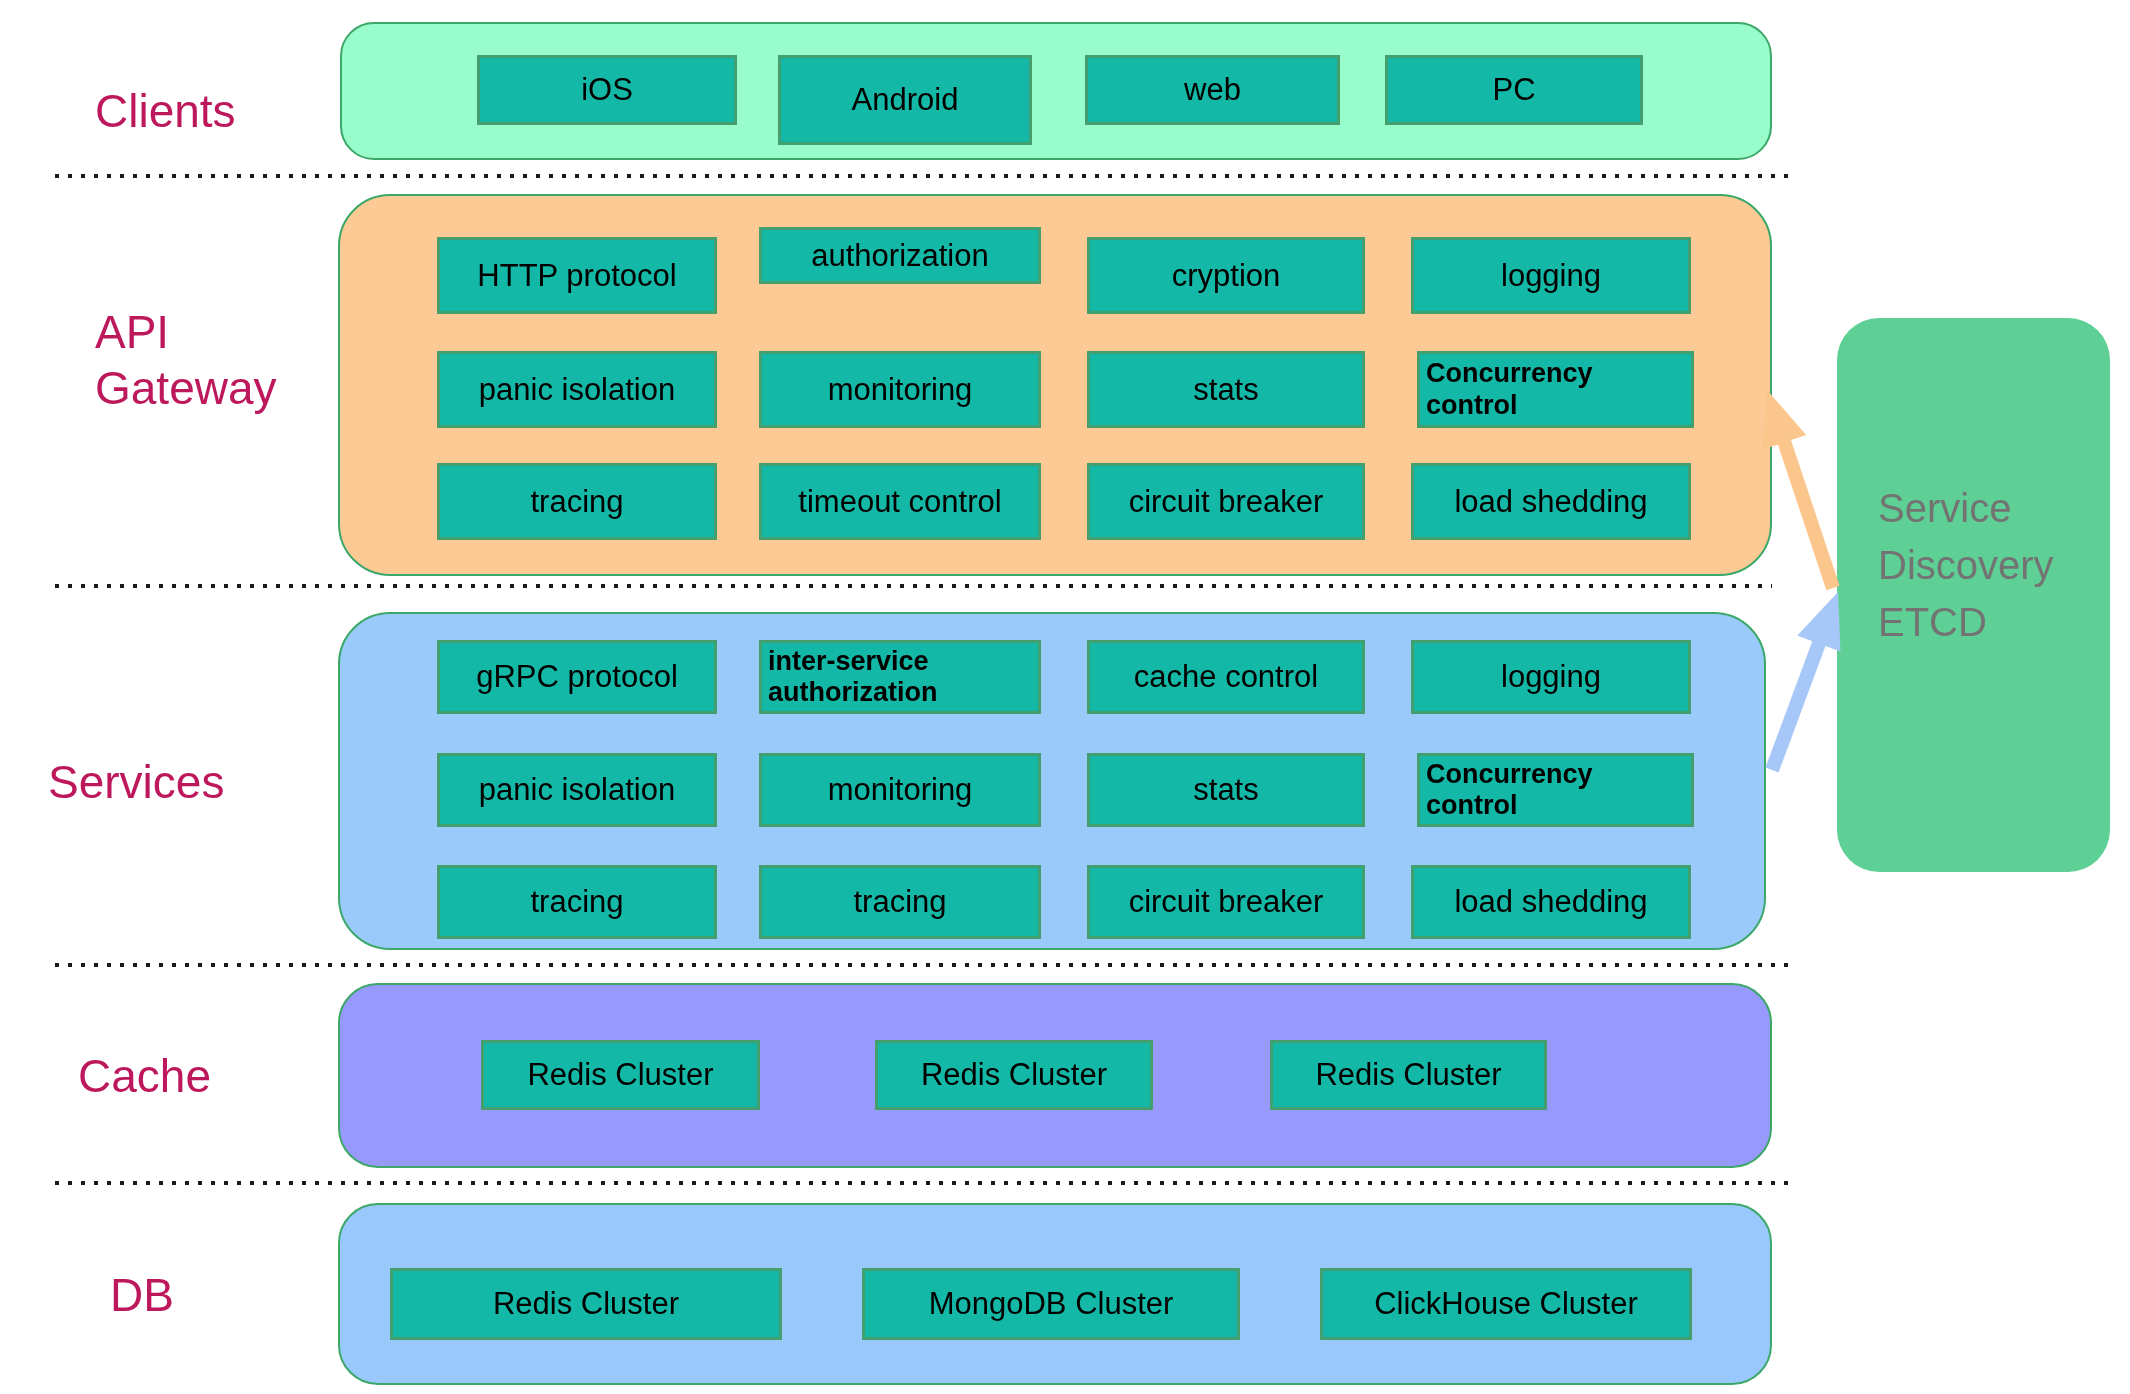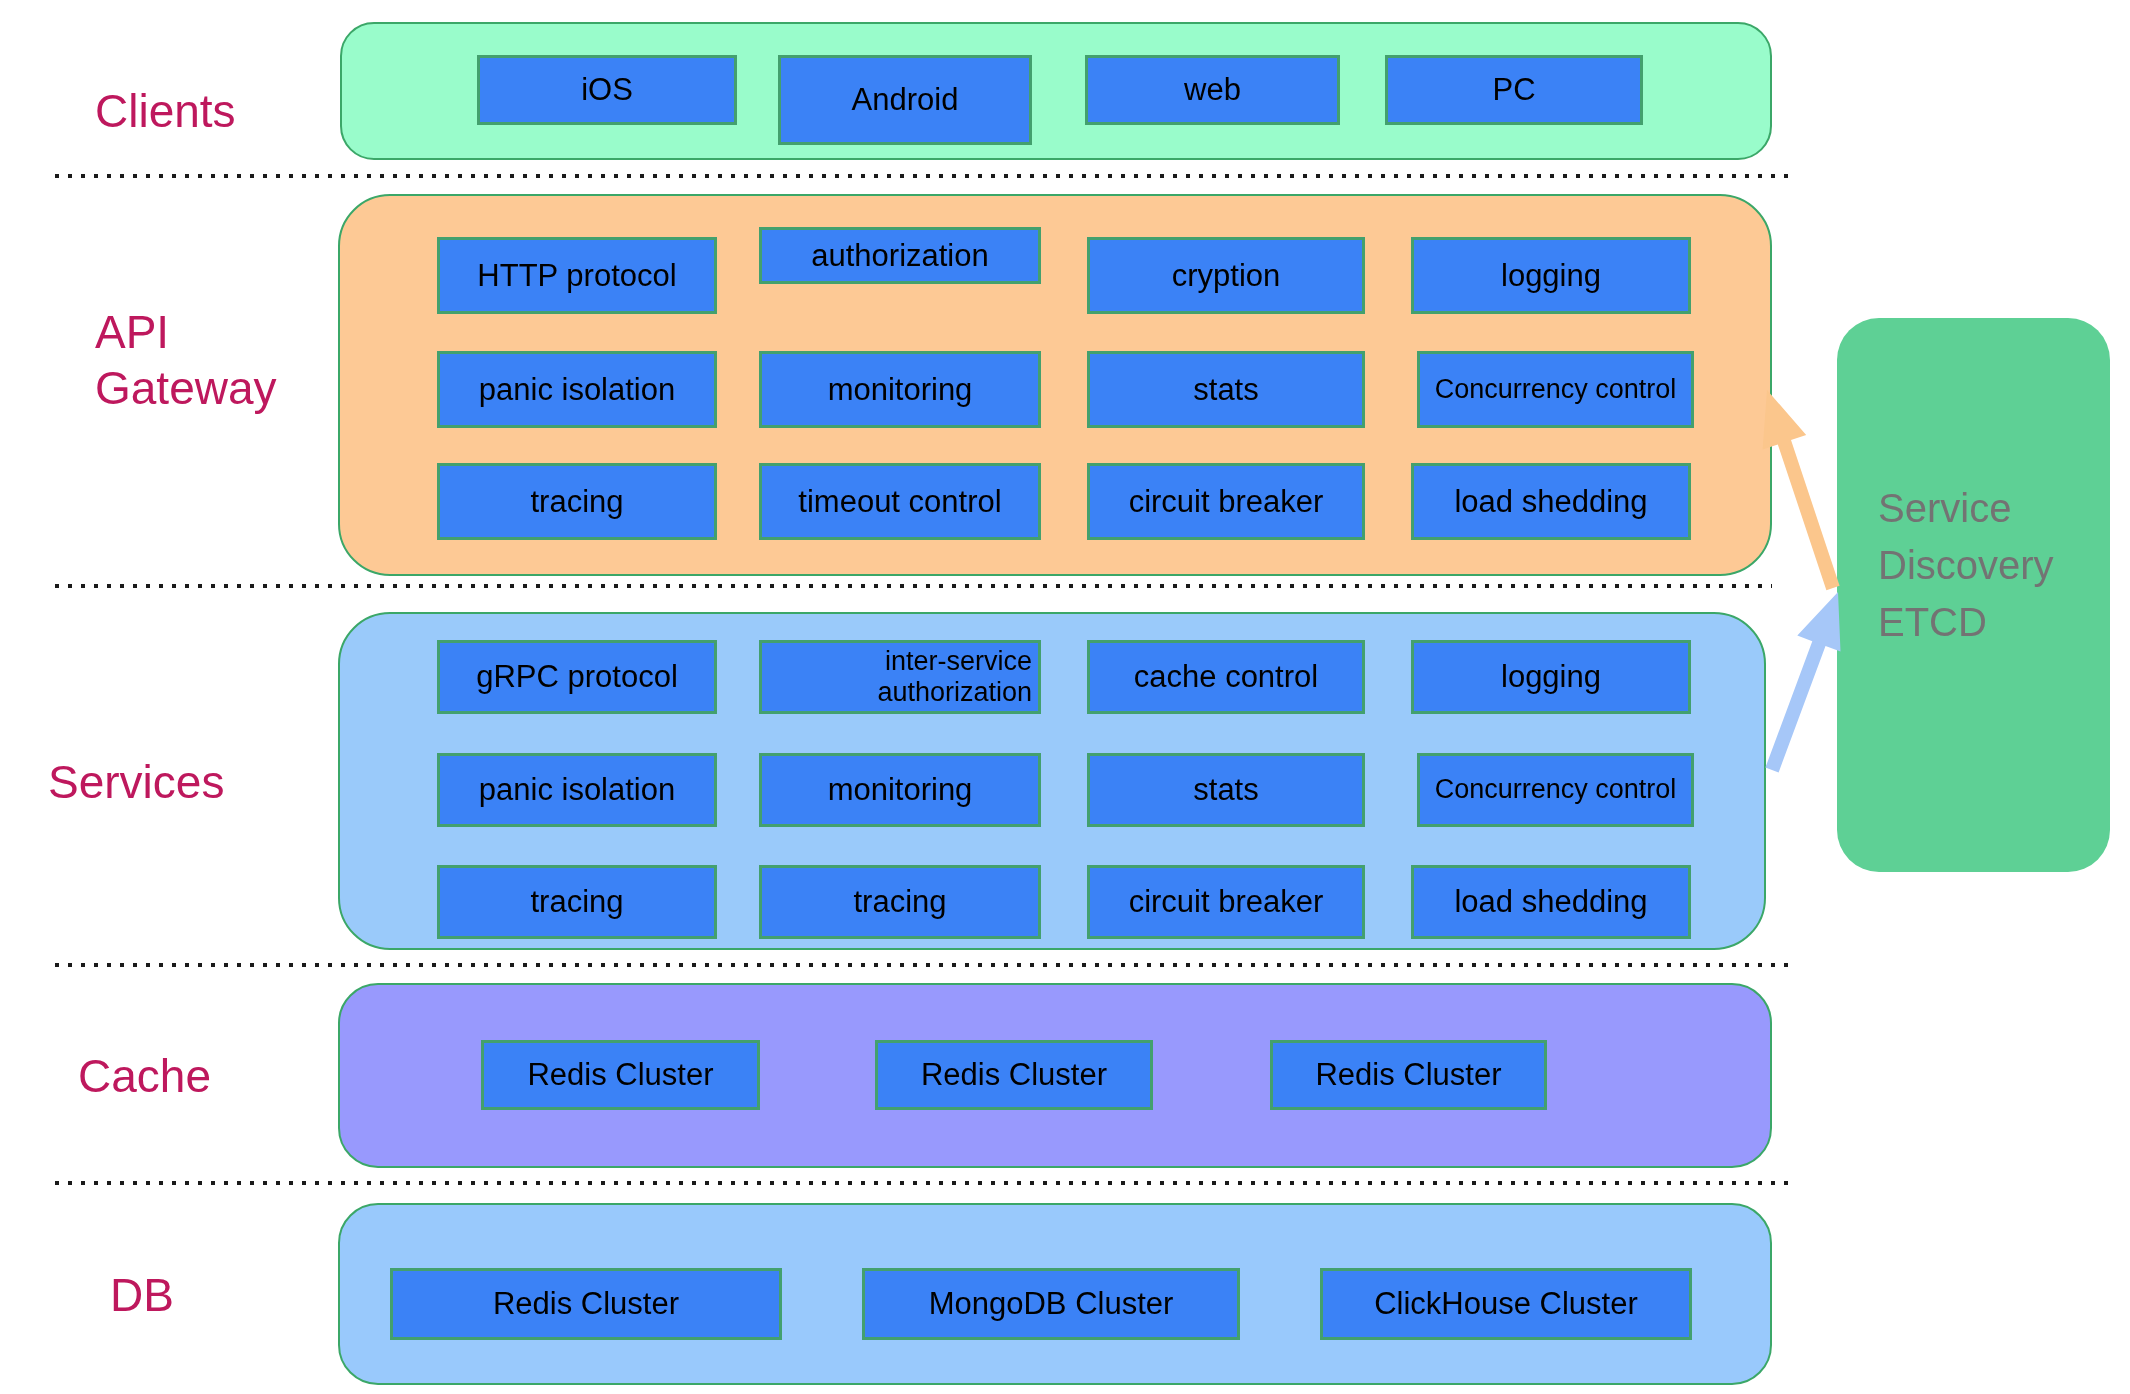--- a/index.html
+++ b/index.html
@@ -8,26 +8,26 @@
     font-family:"Liberation Sans","DejaVu Sans",sans-serif;color:#000;
   }
   .layer-box{position:absolute;box-sizing:border-box;border:2px solid var(--box-border);}
   .clients-box{background:var(--clients-fill);border-radius:34px;}
   .api-box{background:var(--api-gateway-fill);border-radius:52px;}
   .services-box{background:var(--services-fill);border-radius:52px;}
   .cache-box{background:var(--cache-fill);border-radius:40px;}
   .db-box{background:var(--db-fill);border-radius:40px;}
   .etcd-box{position:absolute;background:var(--etcd-fill);border:none;border-radius:42px;}
   .cell{
-    position:absolute;box-sizing:border-box;background:#3b82f6;
+    position:absolute;box-sizing:border-box;background:#14b8a6;
     border:3px solid var(--inner-border);
-    display:flex;align-items:center;justify-content:center;text-align:right;
+    display:flex;align-items:center;justify-content:center;text-align:left;
     font-size:31px;line-height:1.15;padding:0 6px;
   }
-  .cell.sm{font-size:27px;}
+  .cell.sm{font-size:27px;font-weight:bold;}
   .side-label{position:absolute;font-size:46px;line-height:56px;color:#be185d;white-space:nowrap;}
   .side-label.two span{display:block;}
   .etcd-text{position:absolute;left:1878px;top:480px;font-size:40px;line-height:57px;color:#737373;}
   .etcd-text span{display:block;}
   .dotline{position:absolute;height:4px;background:repeating-linear-gradient(to right,#1a1a1a 0 4px,transparent 4px 13px);}
   #arrows{position:absolute;left:0;top:0;pointer-events:none;}
 </style>
 </head>
 <body>
 

